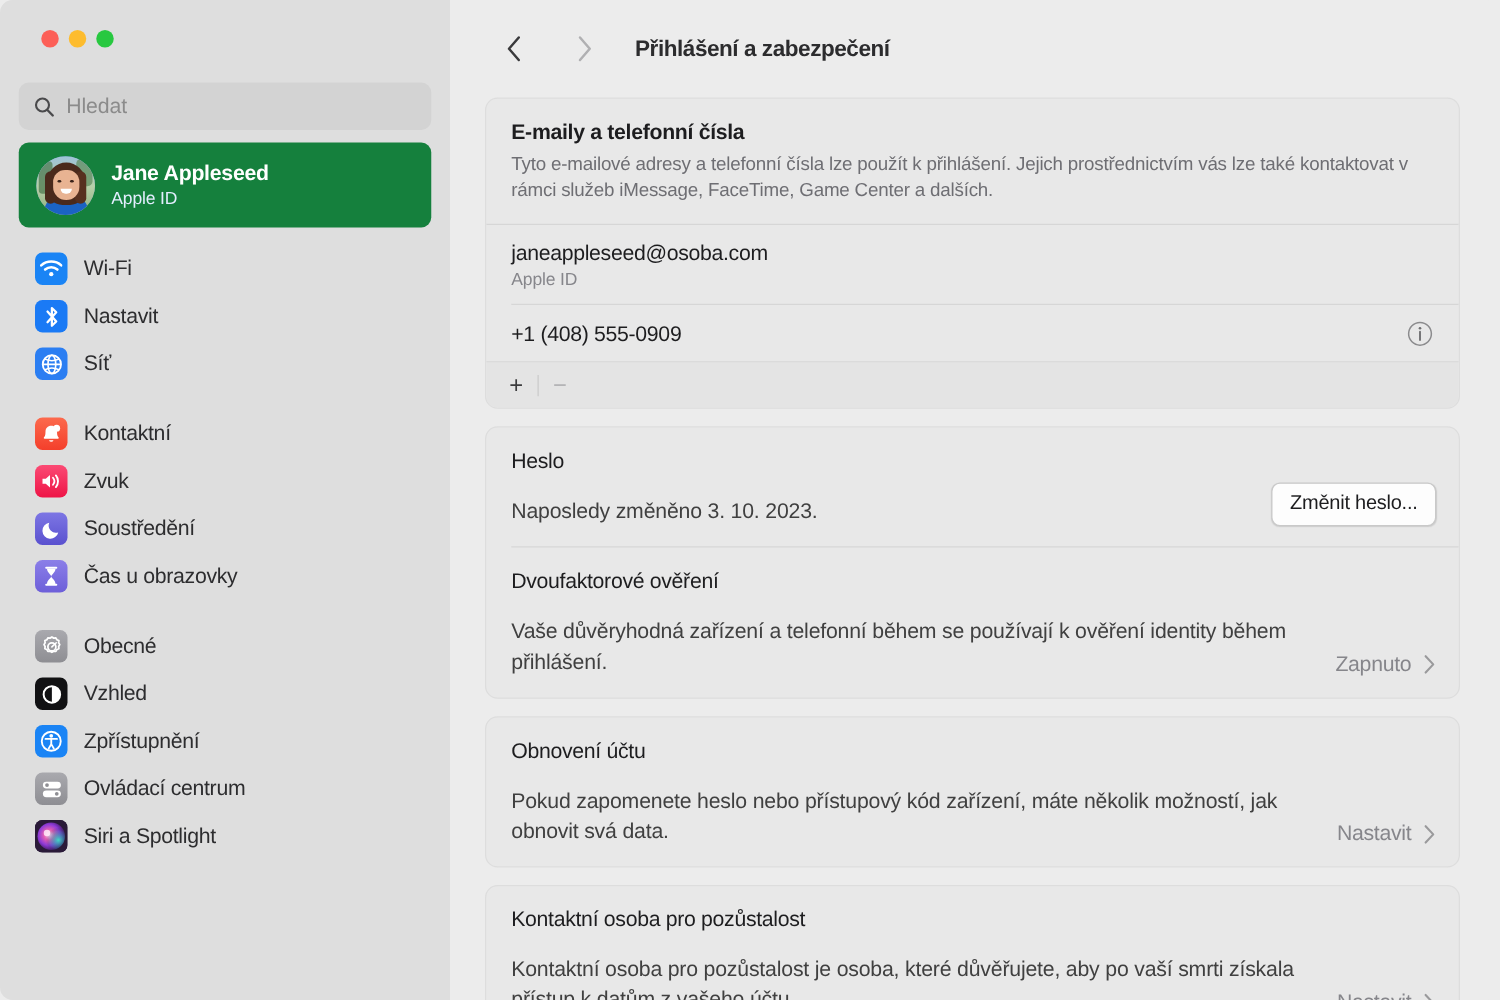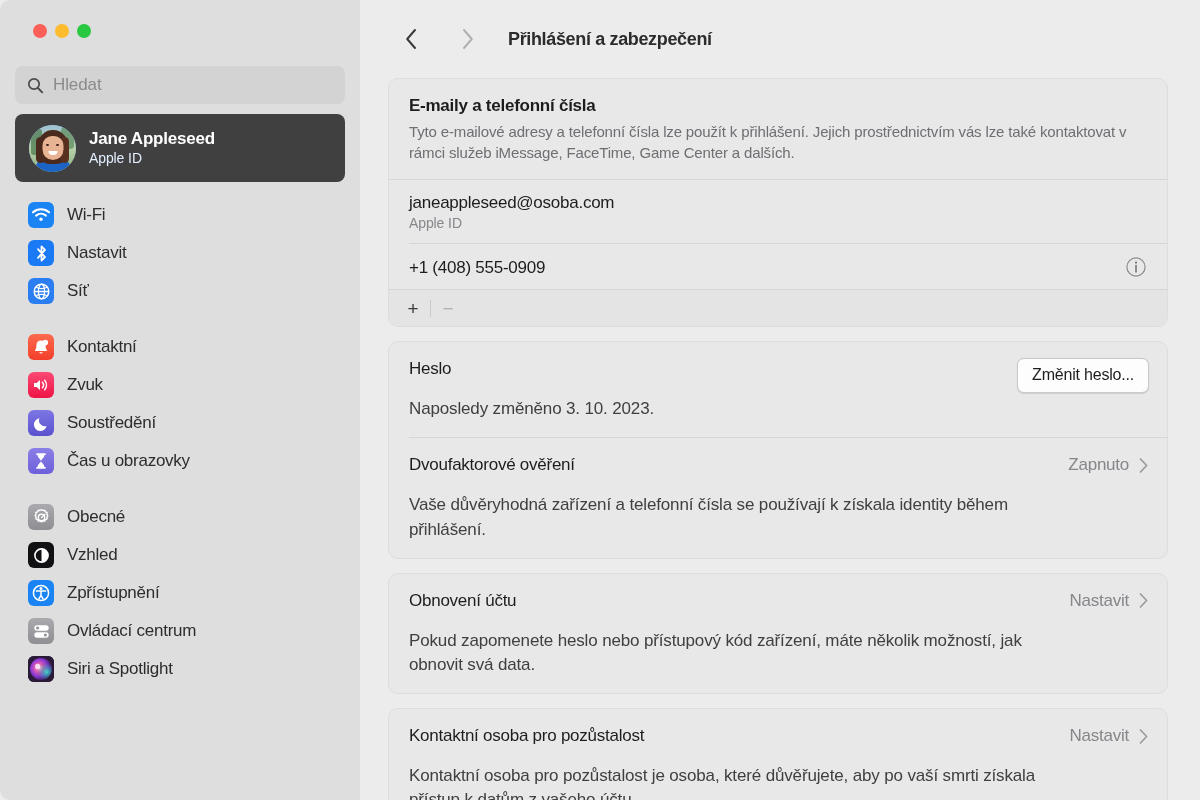--- a/index.html
+++ b/index.html
@@ -58,21 +58,21 @@
     border: none; background: transparent; outline: none;
     font-family: "Liberation Sans", sans-serif;
     font-size: 17px; color: #3a3a3a; width: 100%;
     letter-spacing: -0.1px;
   }
   .search-input::placeholder { color: #8b8b8b; }
 
   .account-row {
     margin: 10px 1px 0 1px;
     height: 68px;
-    background: #404040;
+    background: #15803d;
     border-radius: 8px;
     display: flex;
     align-items: center;
     padding: 0 14px;
     gap: 13px;
   }
   .avatar {
     width: 47px; height: 47px;
     border-radius: 50%;
     flex: 0 0 47px;
@@ -230,21 +230,21 @@
     display: flex; align-items: center; justify-content: center;
     font-size: 19px;
     line-height: 1;
     color: #3c3c3e;
   }
   .ar-btn.disabled { color: #b2b2b4; }
   .ar-sep { width: 1px; height: 17px; background: #cacaca; margin: 0 3px; }
 
   .settings-row {
     display: flex;
-    align-items: flex-start;
+    align-items: flex-end;
     justify-content: space-between;
     padding: 16px 18px 16px 20px;
     gap: 12px;
   }
   .settings-row .row-text { min-width:0; }
   .settings-row .row-title {
     font-size: 17px;
     color: #1d1d1f;
     letter-spacing: -0.25px;
     line-height: 1.3;
@@ -546,21 +546,21 @@
             <div class="row-title">Heslo</div>
             <div class="row-sub">Naposledy změněno 3. 10. 2023.</div>
           </div>
           <button class="btn-capsule">Změnit heslo...</button>
         </div>
         <div class="divider"></div>
 
         <div class="settings-row">
           <div class="row-text">
             <div class="row-title">Dvoufaktorové ověření</div>
-            <div class="row-sub">Vaše důvěryhodná zařízení a telefonní čísla se používají k získala identity během přihlášení.</div>
+            <div class="row-sub">Vaše důvěryhodná zařízení a telefonní během se používají k ověření identity během přihlášení.</div>
           </div>
           <div class="row-right">
             <span class="row-value">Zapnuto</span>
             <span class="chevron">
               <svg width="11" height="17" viewBox="0 0 11 17">
                 <polyline points="2.5,2 8.6,8.5 2.5,15" fill="none" stroke="#9a9a9c" stroke-width="1.7" stroke-linecap="round" stroke-linejoin="round"></polyline>
               </svg>
             </span>
           </div>
         </div>

